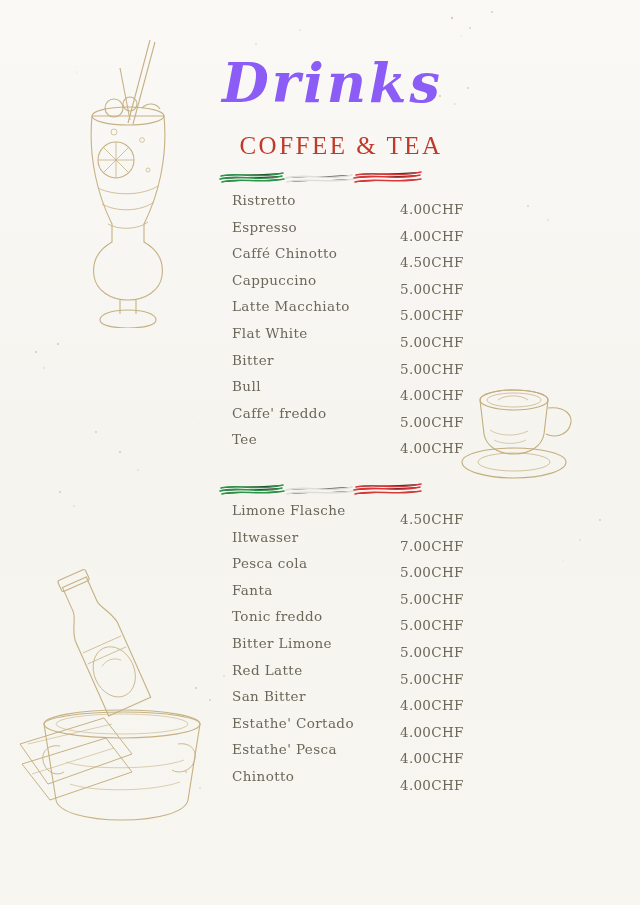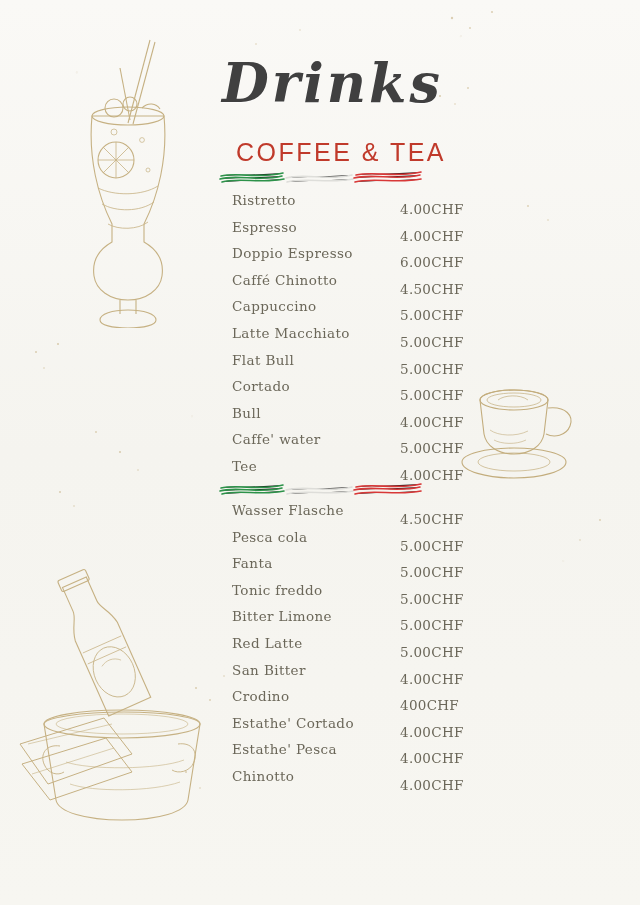--- a/index.html
+++ b/index.html
@@ -46,31 +46,31 @@
   .drinks-title {
     position: absolute;
     left: 222px;
     top: 56px;
     width: 220px;
     font-family: "DejaVu Serif", serif;
     font-style: italic;
     font-weight: bold;
     font-size: 54px;
     letter-spacing: 3px;
-    color: #404040;
+    color: #8b5cf6;
     line-height: 1;
     text-shadow: 0 1px 0 rgba(255,255,255,0.6);
   }
   .section-title {
     position: absolute;
     left: 216px;
-    top: 138px;
+    top: 132px;
     width: 250px;
     text-align: center;
-    font-family: Liberation Sans, sans-serif;
+    font-family: Liberation Serif, serif;
     font-size: 25px;
     letter-spacing: 2.5px;
     color: #c03a2b;
   }
 
   
   .flag-divider {
     position: absolute;
     width: 208px;
     height: 16px;
@@ -252,49 +252,45 @@
   <div class="menu-list" id="coffee-list">
     <div class="menu-row">
       <span class="item-name">Ristretto</span>
       <span class="item-price">4.00CHF</span>
     </div>
     <div class="menu-row">
       <span class="item-name">Espresso</span>
       <span class="item-price">4.00CHF</span>
     </div>
     <div class="menu-row">
-      <span class="item-name">Doppio Espresso</span>
-      <span class="item-price">6.00CHF</span>
-    </div>
-    <div class="menu-row">
       <span class="item-name">Caffé Chinotto</span>
       <span class="item-price">4.50CHF</span>
     </div>
     <div class="menu-row">
       <span class="item-name">Cappuccino</span>
       <span class="item-price">5.00CHF</span>
     </div>
     <div class="menu-row">
       <span class="item-name">Latte Macchiato</span>
       <span class="item-price">5.00CHF</span>
     </div>
     <div class="menu-row">
-      <span class="item-name">Flat Bull</span>
-      <span class="item-price">5.00CHF</span>
-    </div>
-    <div class="menu-row">
-      <span class="item-name">Cortado</span>
+      <span class="item-name">Flat White</span>
+      <span class="item-price">5.00CHF</span>
+    </div>
+    <div class="menu-row">
+      <span class="item-name">Bitter</span>
       <span class="item-price">5.00CHF</span>
     </div>
     <div class="menu-row">
       <span class="item-name">Bull</span>
       <span class="item-price">4.00CHF</span>
     </div>
     <div class="menu-row">
-      <span class="item-name">Caffe' water</span>
+      <span class="item-name">Caffe' freddo</span>
       <span class="item-price">5.00CHF</span>
     </div>
     <div class="menu-row">
       <span class="item-name">Tee</span>
       <span class="item-price">4.00CHF</span>
     </div>
   </div>
 
   <svg class="flag-divider" id="divider-drinks" viewBox="0 0 208 16">
     <g stroke-linecap="round">
@@ -310,24 +306,28 @@
       <g stroke="#d62828" stroke-width="1.6">
         <path d="M138 8 C156 3 180 11 204 5"></path>
           <path d="M139 12 C157 7 181 14 205 9"></path>
           <path d="M140 5 C158 1 182 8 205 2"></path>
       </g>
     </g>
   </svg>
 
   <div class="menu-list" id="drinks-list">
     <div class="menu-row">
-      <span class="item-name">Wasser Flasche</span>
+      <span class="item-name">Limone Flasche</span>
       <span class="item-price">4.50CHF</span>
     </div>
     <div class="menu-row">
+      <span class="item-name">Iltwasser</span>
+      <span class="item-price">7.00CHF</span>
+    </div>
+    <div class="menu-row">
       <span class="item-name">Pesca cola</span>
       <span class="item-price">5.00CHF</span>
     </div>
     <div class="menu-row">
       <span class="item-name">Fanta</span>
       <span class="item-price">5.00CHF</span>
     </div>
     <div class="menu-row">
       <span class="item-name">Tonic freddo</span>
       <span class="item-price">5.00CHF</span>
@@ -338,24 +338,20 @@
     </div>
     <div class="menu-row">
       <span class="item-name">Red Latte</span>
       <span class="item-price">5.00CHF</span>
     </div>
     <div class="menu-row">
       <span class="item-name">San Bitter</span>
       <span class="item-price">4.00CHF</span>
     </div>
     <div class="menu-row">
-      <span class="item-name">Crodino</span>
-      <span class="item-price">400CHF</span>
-    </div>
-    <div class="menu-row">
       <span class="item-name">Estathe' Cortado</span>
       <span class="item-price">4.00CHF</span>
     </div>
     <div class="menu-row">
       <span class="item-name">Estathe' Pesca</span>
       <span class="item-price">4.00CHF</span>
     </div>
     <div class="menu-row">
       <span class="item-name">Chinotto</span>
       <span class="item-price">4.00CHF</span>

